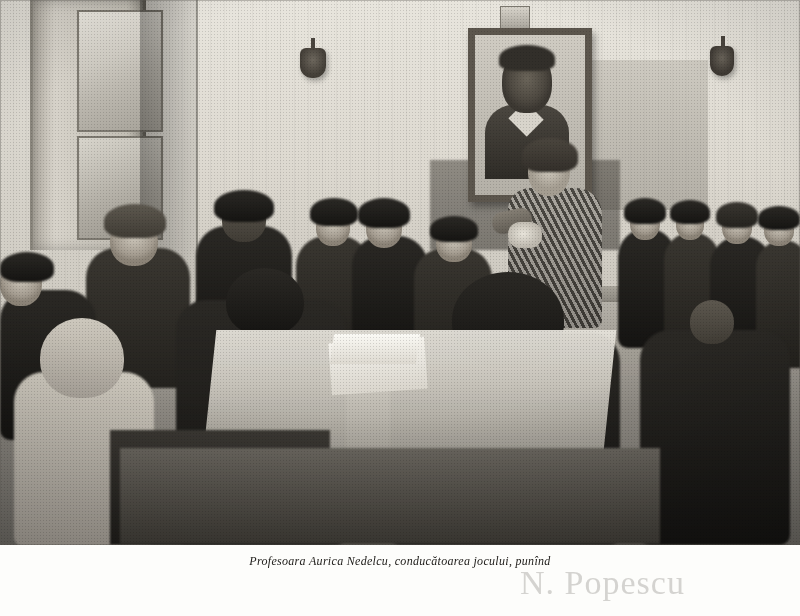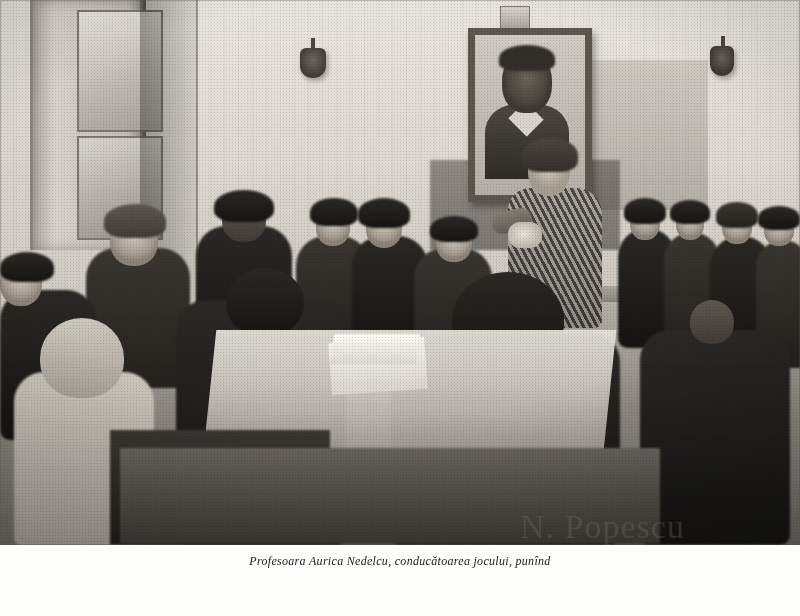--- a/index.html
+++ b/index.html
@@ -303,21 +303,21 @@
     font-family: "Liberation Serif", serif;
     font-style: italic;
     font-size: 12px;
     letter-spacing: 0.3px;
     line-height: 1.45;
     white-space: nowrap;
   }
   .caption-line.first { margin-top: 8px; }
   .watermark {
     position: absolute;
-    left: 520px; top: 508px;
+    left: 520px; top: 564px;
     font-family: "Liberation Serif", serif;
     font-size: 34px;
     color: rgba(120,116,110,0.30);
     letter-spacing: 1px;
     pointer-events: none;
     white-space: nowrap;
   }
   .photo-edge {
     position: absolute;
     inset: 0;

